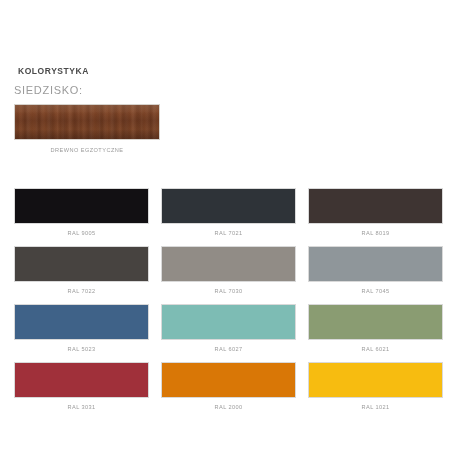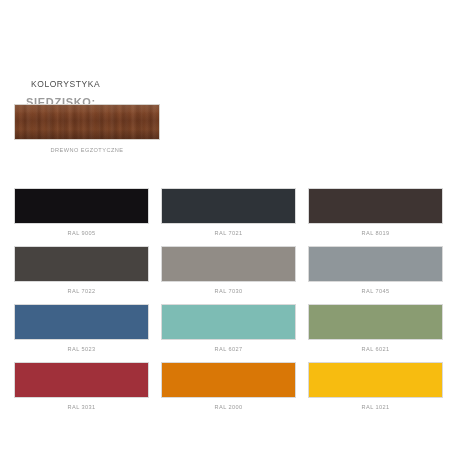--- a/index.html
+++ b/index.html
@@ -24,30 +24,30 @@
   }
 
   
   .doc-title {
     position: absolute;
     left: 14px;
     top: 62px;
     font-size: 8.5px;
     letter-spacing: 0.55px;
     color: #4a4a4a;
-    font-weight: 400;
-    margin: 17px;
+    font-weight: 700;
+    margin: 4px;
     text-transform: uppercase;
   }
   .section-title {
     font-size: 11px;
     letter-spacing: 0.7px;
     color: #9a9a9a;
-    font-weight: 700;
-    margin: 12px;
+    font-weight: 400;
+    margin: 0;
     text-transform: uppercase;
     white-space: nowrap;
   }
   .section-seat-title {
     position: absolute;
     left: 14px;
     top: 84px;
   }
   .section-bases-title {
     position: absolute;

